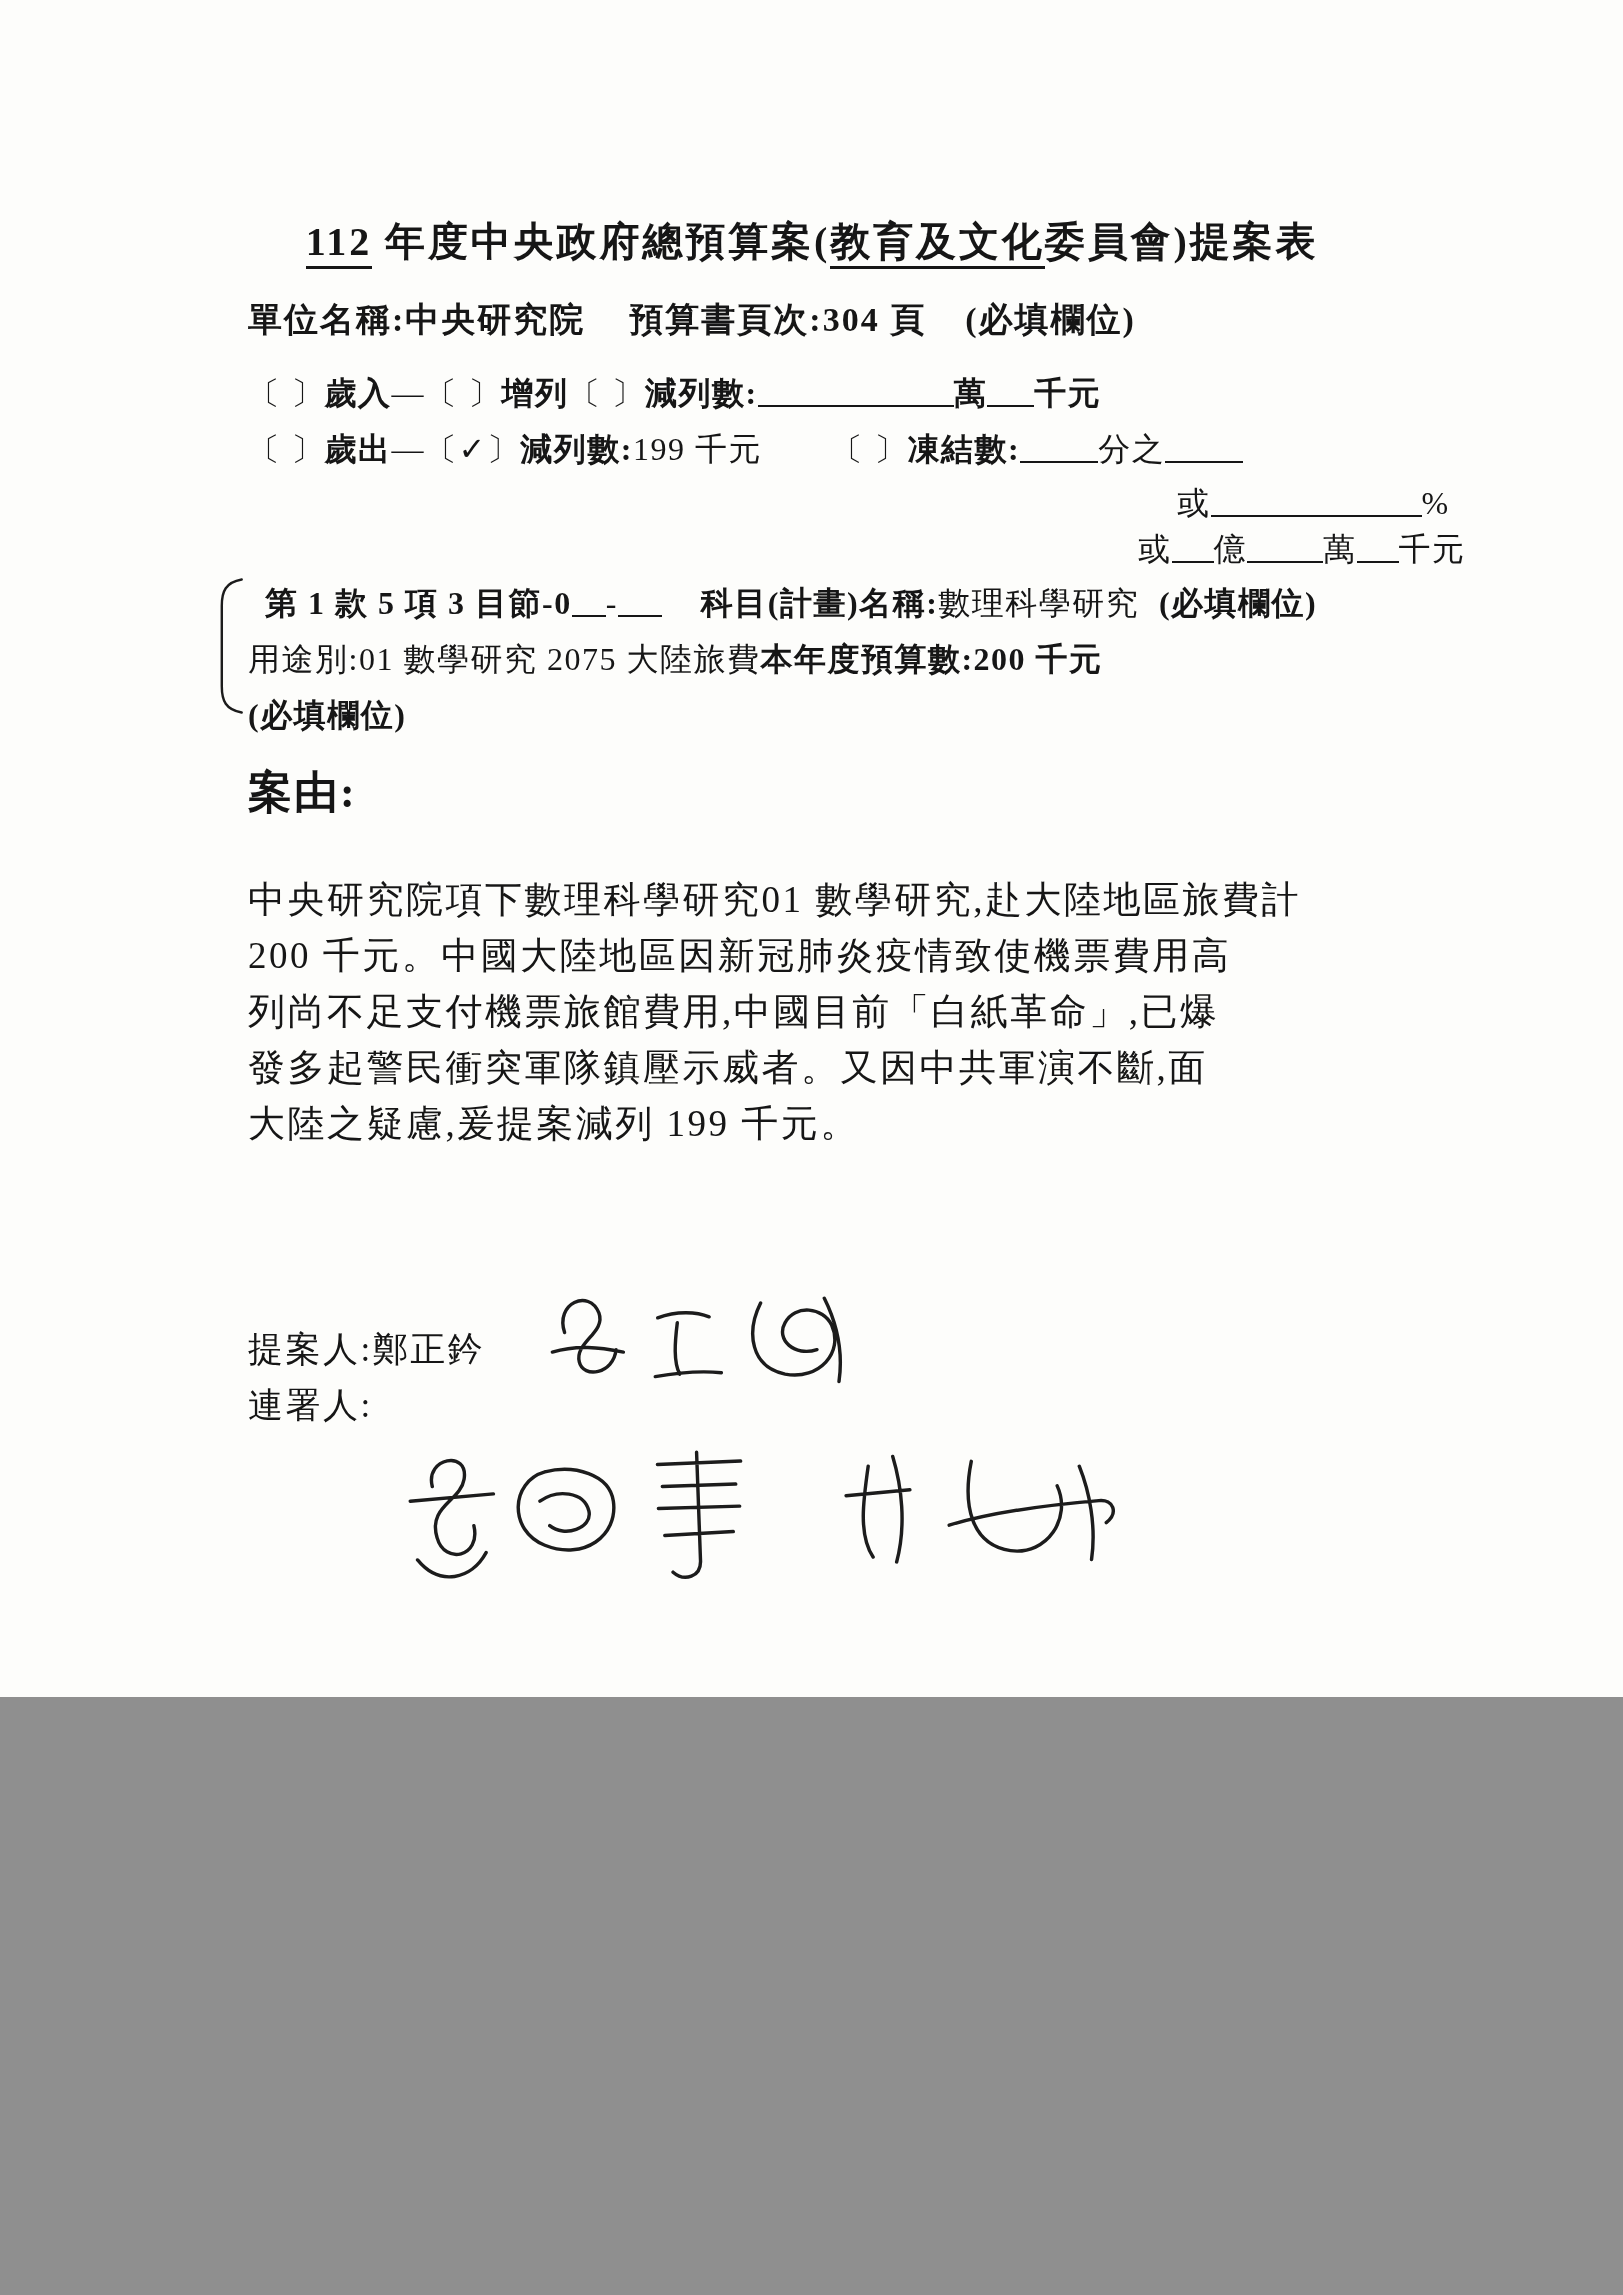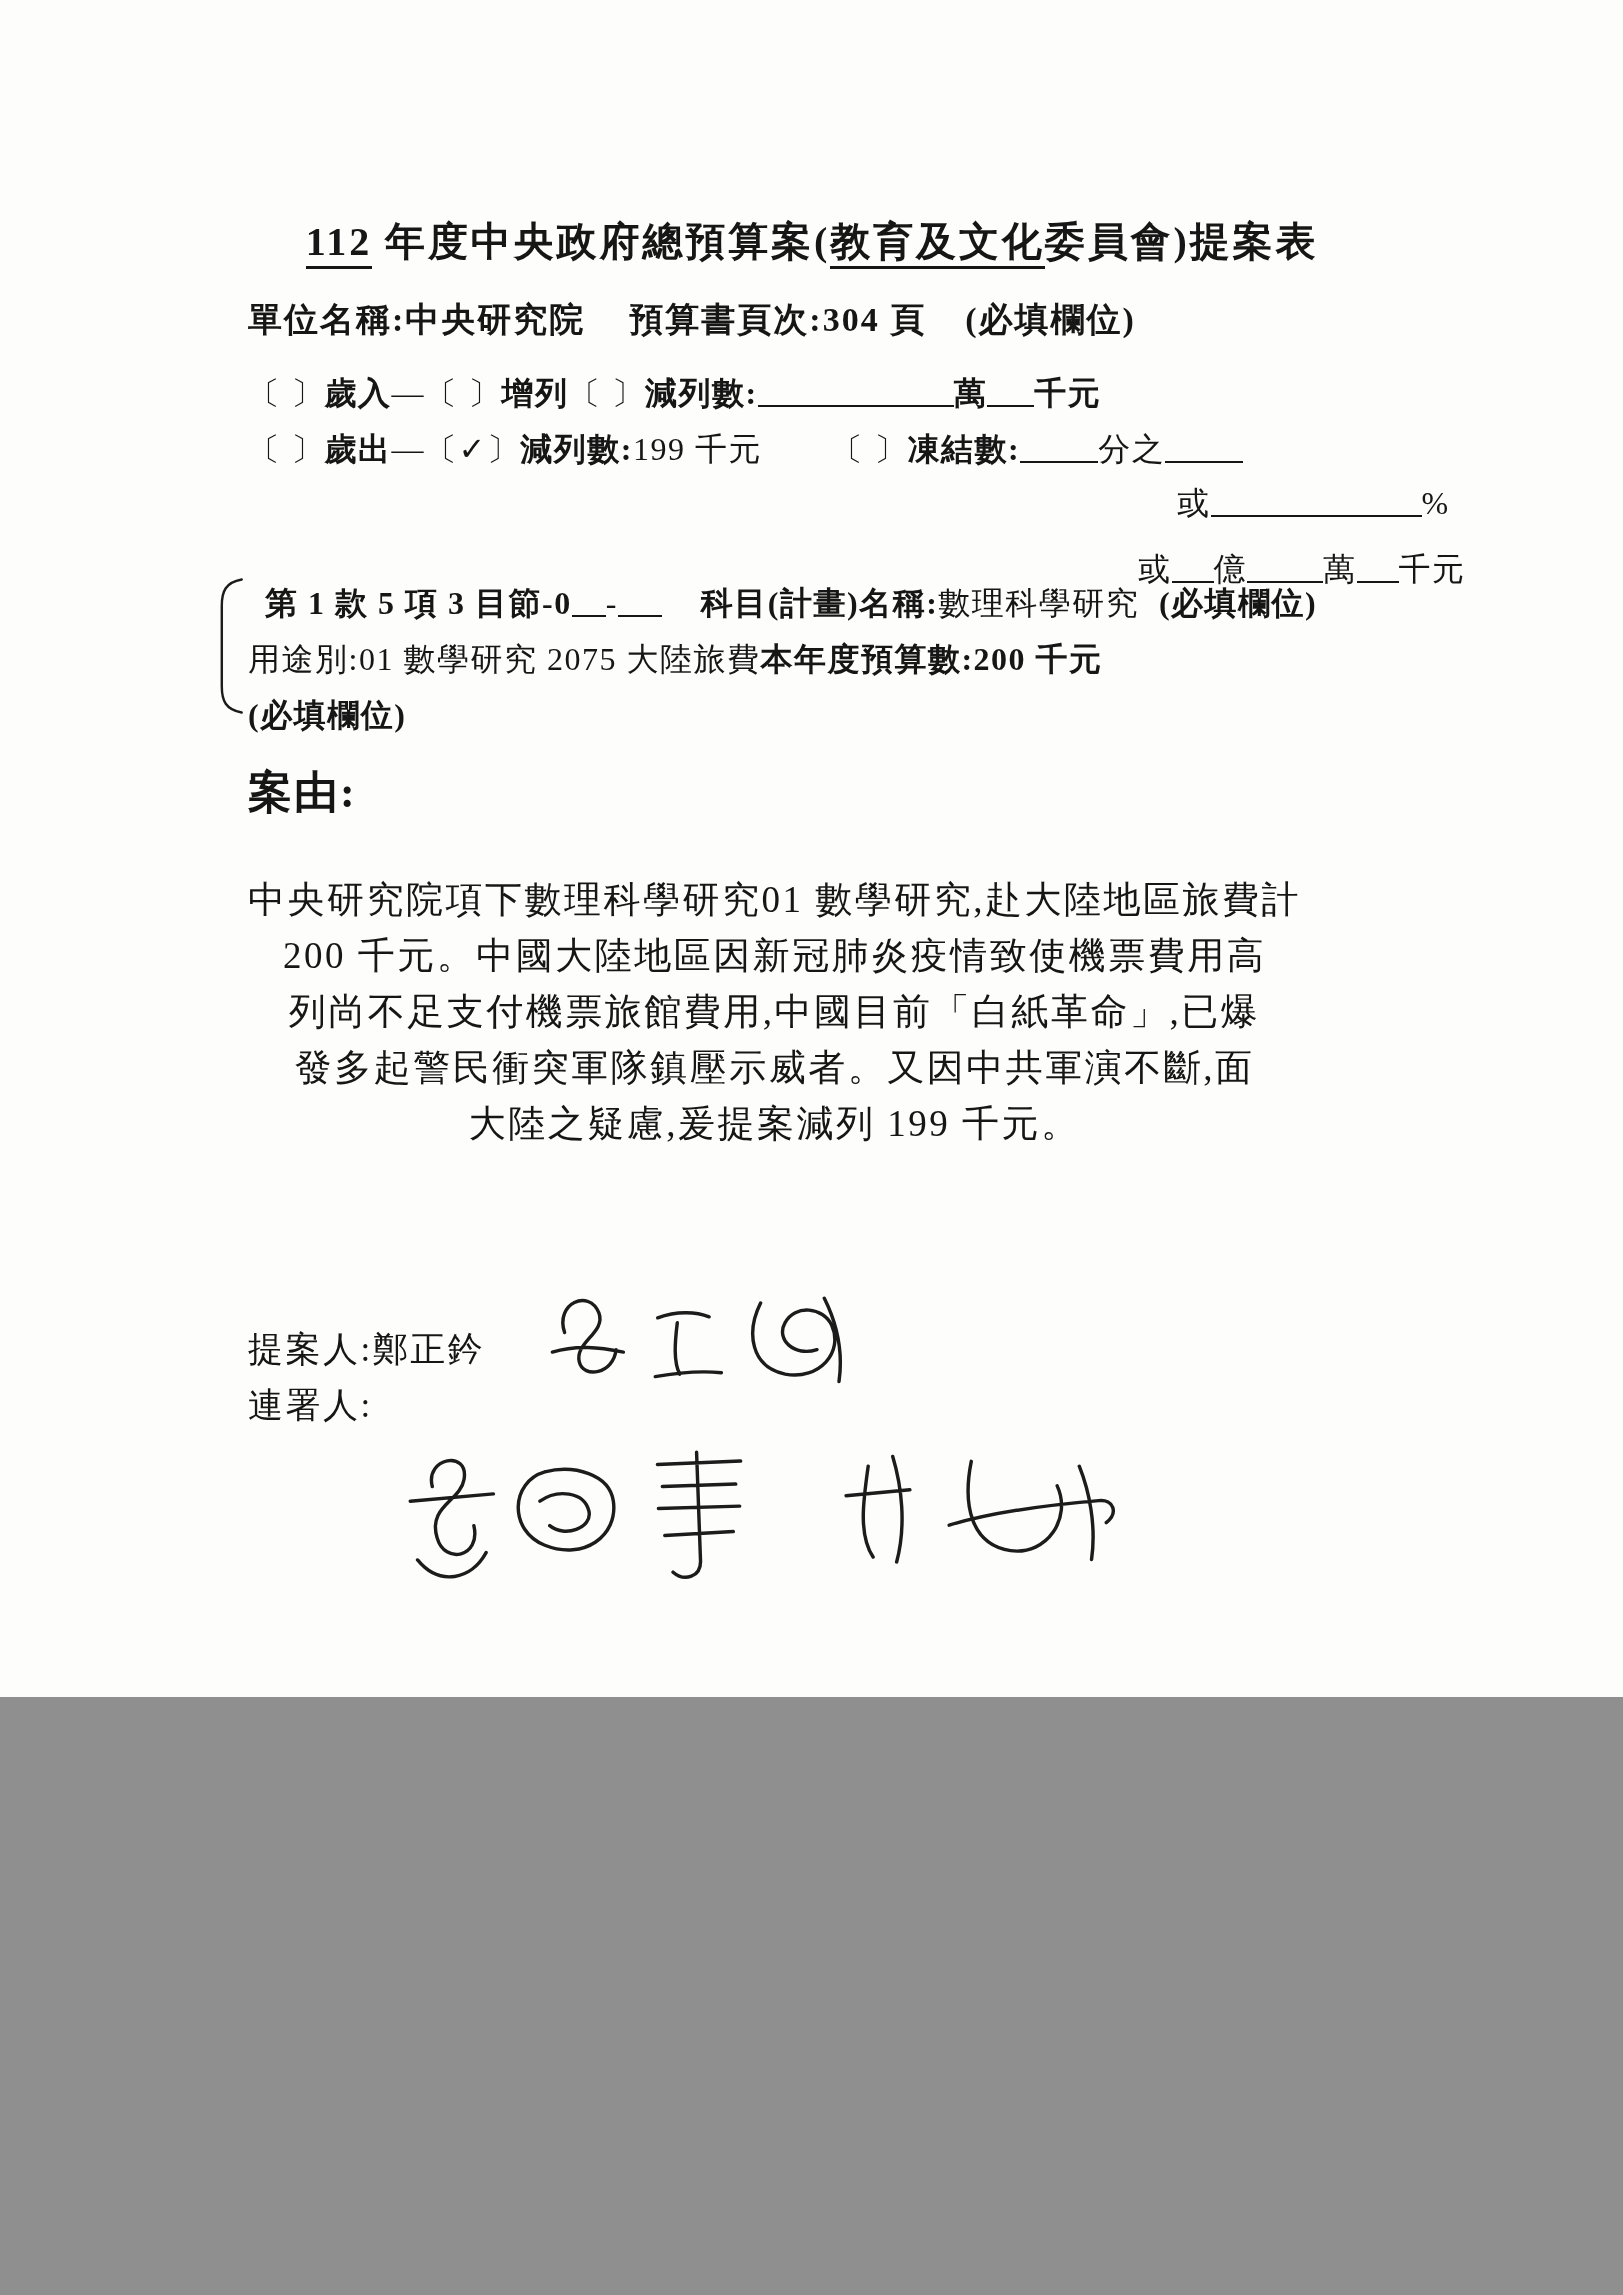--- a/index.html
+++ b/index.html
@@ -35,21 +35,21 @@
   }
 
   .sp40 { margin-left:19.6px; }
   .sp80 { margin-left:39px; }
   .sp90 { margin-left:44px; }
   .sp140 { margin-left:69px; }
 
   .subject { font-size:32px; letter-spacing:1.5px; }
   .caselabel { font-size:44px; font-weight:700; letter-spacing:2px; }
 
-  .bodyblock { top:872px; left:248px;text-align:center; }
+  .bodyblock { top:872px; left:248px; }
   .bodyline {
     font-size:37px;
     line-height:56px;
     letter-spacing:2.5px;
     white-space:nowrap;
   }
 
   .sigrow { font-size:35px; letter-spacing:2.5px; }
 
   svg.sig path, svg.mark path {
@@ -94,21 +94,21 @@
   </div>
 
   <div class="abs fl" style="top:428px; left:248px;">
     <span>〔 〕</span><span class="b">歲出</span><span>—</span><span>〔✓〕</span><span class="b">減列數:</span><span>199 千元</span><span class="sp140">〔 〕</span><span class="b">凍結數:</span><span class="blank" style="width:78px"></span><span>分之</span><span class="blank" style="width:78px"></span>
   </div>
 
   <div class="abs fl" style="top:482px; left:1177px;">
     <span>或</span><span class="blank" style="width:211px"></span><span>%</span>
   </div>
 
-  <div class="abs fl" style="top:548px; left:1138px;text-align:right;">
+  <div class="abs fl" style="top:528px; left:1138px;text-align:right;">
     <span>或</span><span class="blank" style="width:42px"></span><span>億</span><span class="blank" style="width:76px"></span><span>萬</span><span class="blank" style="width:42px"></span><span>千元</span>
   </div>
 
   <svg class="abs mark" style="left:215px; top:575px;" width="34" height="142" viewBox="0 0 70 290">
     <path d="M55,8 C22,14 14,32 14,62 L14,228 C14,258 22,276 55,282"></path>
   </svg>
 
   <div class="abs subject" style="top:582px; left:265px;">
     <span class="b">第 1 款 5 項 3 目節</span><span class="b">-0</span><span class="blank" style="width:34px"></span><span>-</span><span class="blank" style="width:44px"></span><span class="b sp80">科目(計畫)名稱:</span><span>數理科學研究</span><span class="b sp40">(必填欄位)</span>
   </div>

